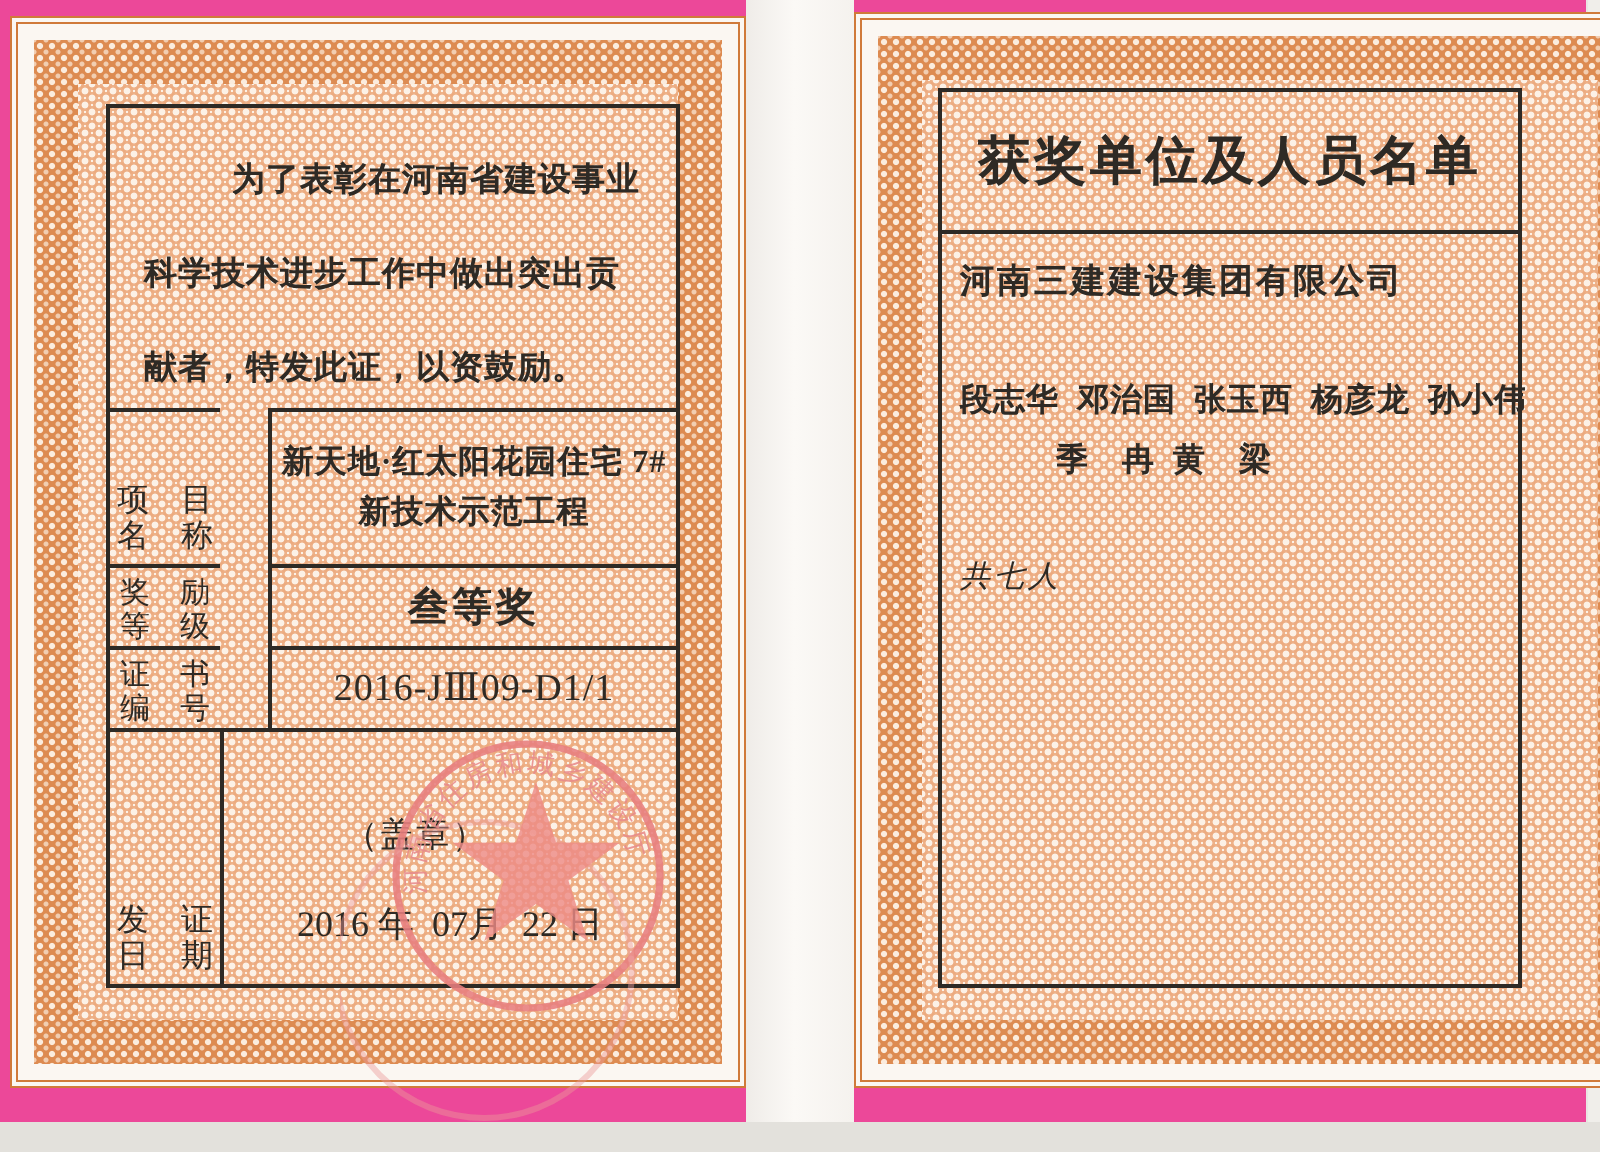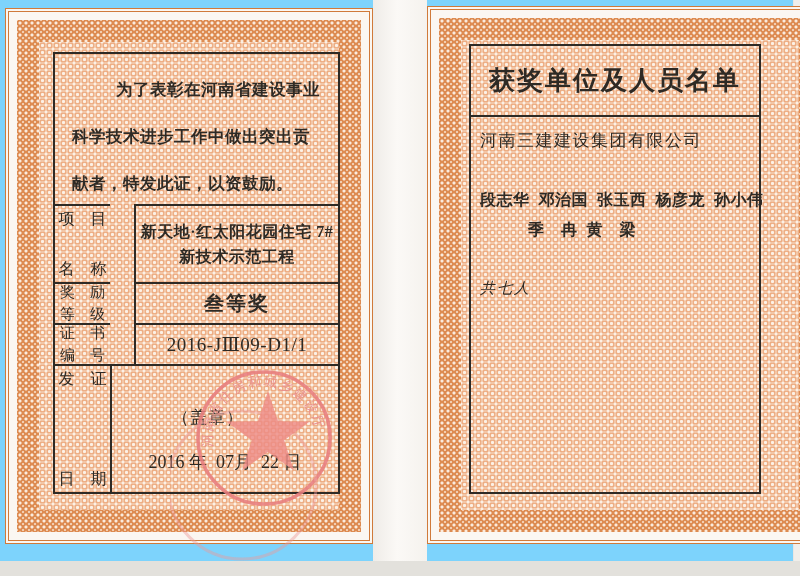--- a/index.html
+++ b/index.html
@@ -5,21 +5,21 @@
   :root{
     --ink:#2e2a25;
     --border-orange:#d07a3a;
     --lace-orange:#dd8b51;
     --ring:#ecaa7e;
     --pattern-bg:#fcf1e6;
     --seal:#e98585;
   }
   *{margin:0;padding:0;box-sizing:border-box;}
   body{font-family:"Liberation Serif","DejaVu Serif",serif;color:var(--ink);}
-  .scan{position:relative;width:800px;height:576px;background:#7dd3fc;overflow:hidden;}
+  .scan{position:relative;width:800px;height:576px;background:#ec4899;overflow:hidden;}
   .strip-bottom{position:absolute;left:0;right:0;bottom:0;height:15px;background:#e3e1dc;}
   .strip-right{position:absolute;top:0;right:0;width:7px;height:561px;background:#f0eeea;border-left:1px solid #e9e6e2;}
   .fold{position:absolute;left:373px;top:0;width:54px;height:561px;background:linear-gradient(90deg,#efece8 0%,#fbf9f6 45%,#f5f2ee 100%);}
 
   
   .page{position:absolute;background:#fbf7f2;border:1px solid var(--border-orange);z-index:1;}
   .page::before{content:"";position:absolute;inset:2px;border:1px solid var(--border-orange);pointer-events:none;}
   .page-left{left:5px;top:8px;width:368px;height:536px;}
   .page-right{left:427px;top:6px;width:406px;height:538px;}
 
@@ -37,40 +37,40 @@
   
   .cert-table{position:absolute;left:47px;top:43px;width:287px;height:442px;
     border:2px solid var(--ink);display:grid;grid-template-columns:55px 1fr;
     grid-template-rows:150px 78px 41px 41px auto;}
   .cell{position:relative;}
   .cell.bt{border-top:2px solid var(--ink);}
   .cell.bl{border-left:2px solid var(--ink);}
   .citation{grid-column:1/3;padding:12px 6px 0 17px;font-weight:bold;font-size:16.5px;
     line-height:47px;letter-spacing:.5px;}
   .citation .indent{text-indent:44px;}
-  .lblcell{display:flex;flex-direction:column;align-items:center;justify-content:space-between;
+  .lblcell{display:flex;flex-direction:column;align-items:center;justify-content:flex-end;
     font-size:16px;line-height:18px;padding:4px 0;}
   .lblcell.small{font-size:15px;line-height:17px;padding:0 0;}
   .valcell{display:flex;flex-direction:column;align-items:center;justify-content:center;text-align:center;margin-left:24px;}
   .proj-val{font-weight:bold;font-size:16px;line-height:25px;letter-spacing:.5px;white-space:pre;}
   .grade-val{font-weight:bold;font-size:20px;letter-spacing:2px;}
   .certno-val{font-size:19px;letter-spacing:.5px;}
   .issue-cell{position:relative;}
   .stamp-note{position:absolute;left:60px;top:40px;font-size:17px;letter-spacing:1px;}
   .issue-date{position:absolute;left:0;right:0;top:84px;text-align:center;font-size:18px;white-space:pre;}
 
   
   .seal-svg{position:absolute;left:170px;top:360px;z-index:3;pointer-events:none;}
 
   
   .roster{position:absolute;left:41px;top:37px;width:292px;height:450px;border:2px solid var(--ink);}
   .roster-title{height:71px;border-bottom:2px solid var(--ink);display:flex;align-items:center;
     justify-content:center;font-weight:bold;font-size:26px;letter-spacing:2px;}
   .roster-body{position:relative;padding:12px 10px 0 9px;}
-  .company{font-weight:normal;font-size:17px;letter-spacing:1.5px;}
+  .company{font-weight:bold;font-size:17px;letter-spacing:1.5px;}
   .names{font-weight:bold;font-size:16px;letter-spacing:.5px;white-space:pre;}
   .names-1{margin-top:38px;}
   .names-2{margin-top:9px;padding-left:48px;}
   .total-note{margin-top:38px;text-align:left;font-size:15px;letter-spacing:2px;padding-right:2px;font-style:italic;}
 </style>
 </head>
 <body>
 
 <div class="scan">
 

